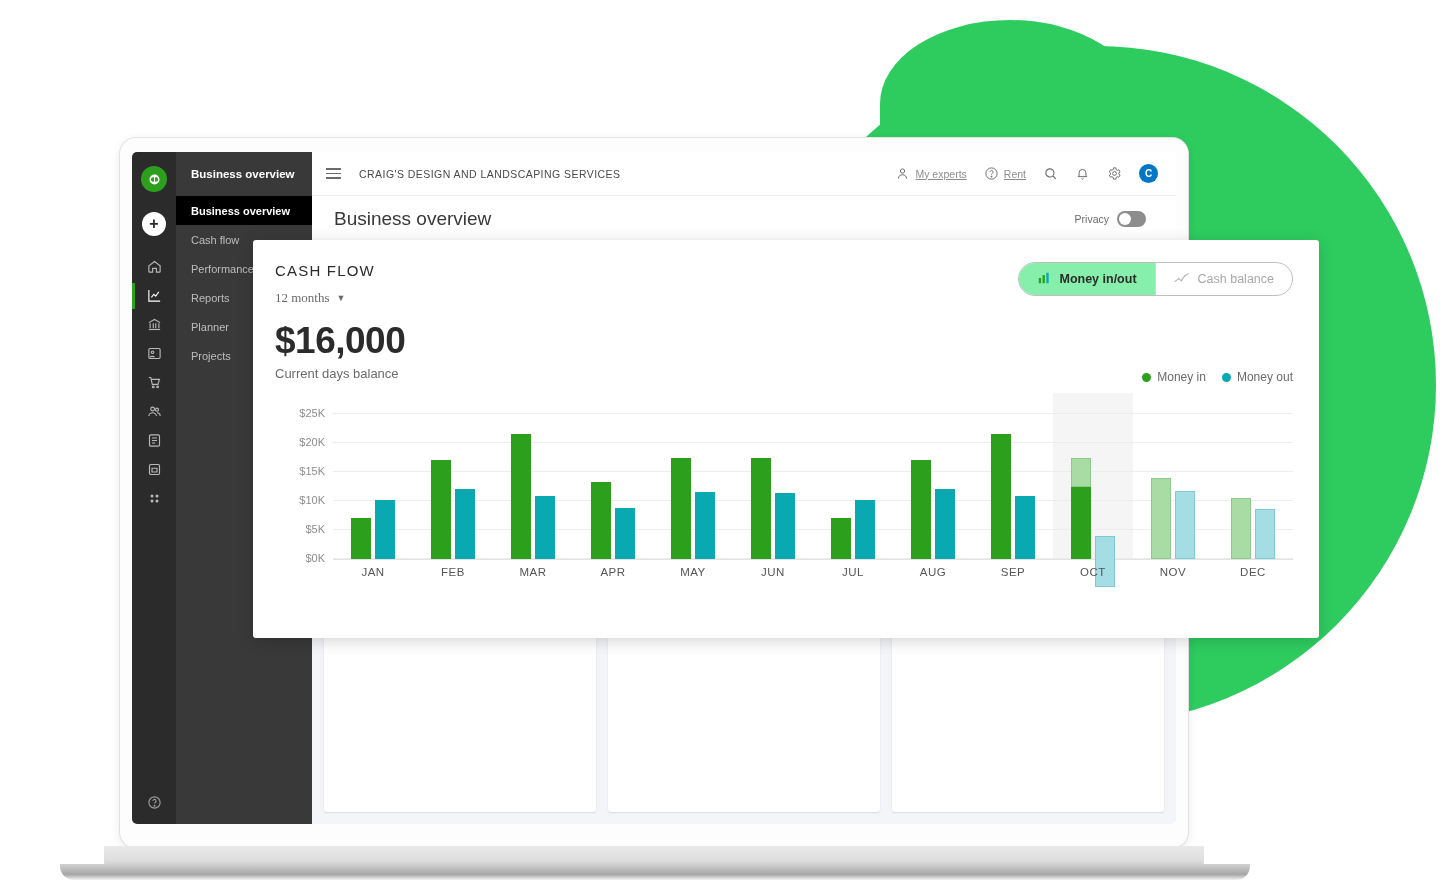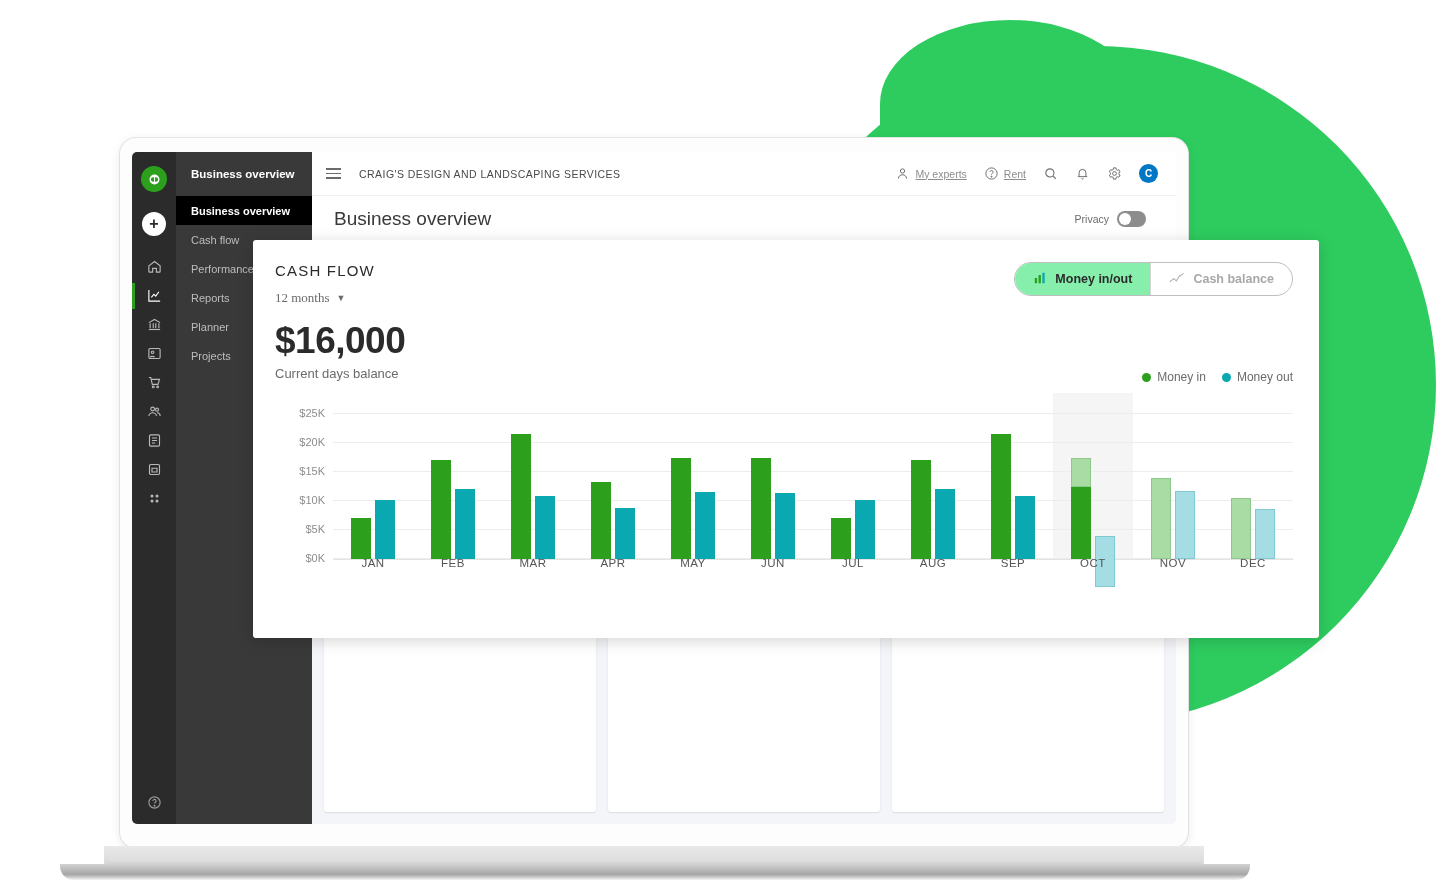--- a/index.html
+++ b/index.html
@@ -226,21 +226,21 @@
   .ov-amount { margin-top: 14px; font-size: 37px; font-weight: bold; color: #2b2b2b; letter-spacing: -0.5px; }
   .ov-caption { margin-top: 4px; font-size: 13px; color: #6b6b6b; }
 
   .seg {
     margin-left: auto; display: flex; align-items: stretch;
     border: 1px solid #bfbfbf; border-radius: 19px; overflow: hidden;
     height: 34px;
   }
   .seg-btn {
     display: flex; align-items: center; gap: 8px;
-    padding: 0 18px; font-size: 12.5px; cursor: pointer; font-weight: bold;
+    padding: 0 18px; font-size: 12.5px; cursor: pointer;
   }
   .seg-btn.active { background: #86efac; color: #2b2b2b; font-weight: bold; }
   .seg-btn.inactive { color: #a8a8a8; border-left: 1px solid #d5d5d5; }
 
   .chart-legend {
     position: absolute; right: 26px; top: 130px;
     display: flex; gap: 16px; align-items: center;
   }
   .cl-item { display: flex; align-items: center; gap: 6px; font-size: 12px; color: #6b6b6b; }
   .cl-dot { width: 9px; height: 9px; border-radius: 50%; }
@@ -263,21 +263,21 @@
     position: absolute; top: -22px; bottom: 0; background: #f5f5f5;
   }
   .months { position: absolute; left: 0; right: 0; top: 0; bottom: 0; display: flex; }
   .month { flex: 1; position: relative; display: flex; align-items: flex-end; justify-content: center; gap: 4px; }
   .bar { width: 20px; position: relative; }
   .bseg { width: 100%; }
   .solid-green { background: #2ca01c; }
   .solid-teal  { background: #0aa8b0; }
   .proj-green { background: #a9dca4; border: 1px solid #8cc98a; }
   .proj-teal  { background: #a5dde4; border: 1px solid #7fc9d2; }
-  .xlabels { position: absolute; left: 58px; right: 0; top: 164px; display: flex; }
+  .xlabels { position: absolute; left: 58px; right: 0; top: 173px; display: flex; }
   .xlabel { flex: 1; text-align: center; font-size: 11.5px; color: #555; letter-spacing: 0.5px; }
 </style>
 </head>
 <body>
 
 <div id="stage">
 
   <div class="blob"></div>
   <div class="blob-top"></div>
 

